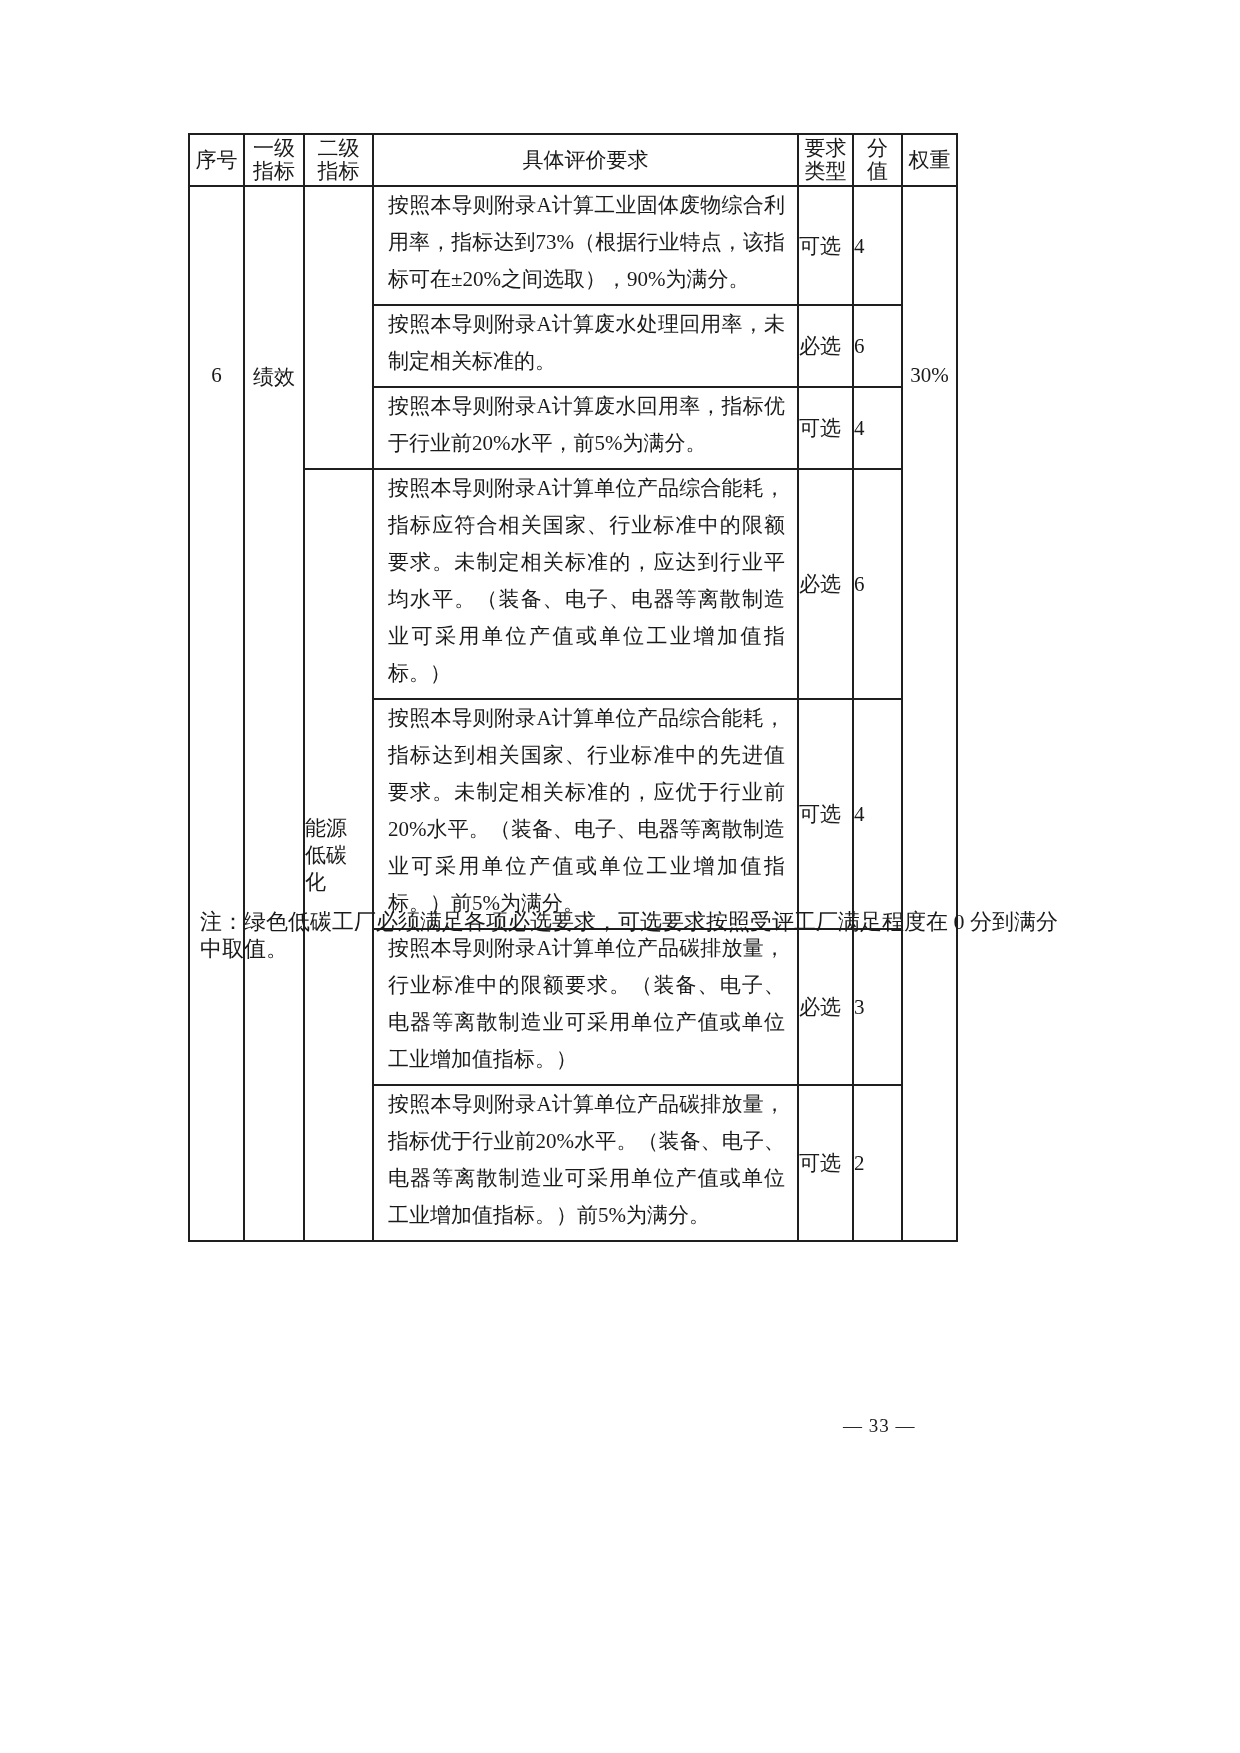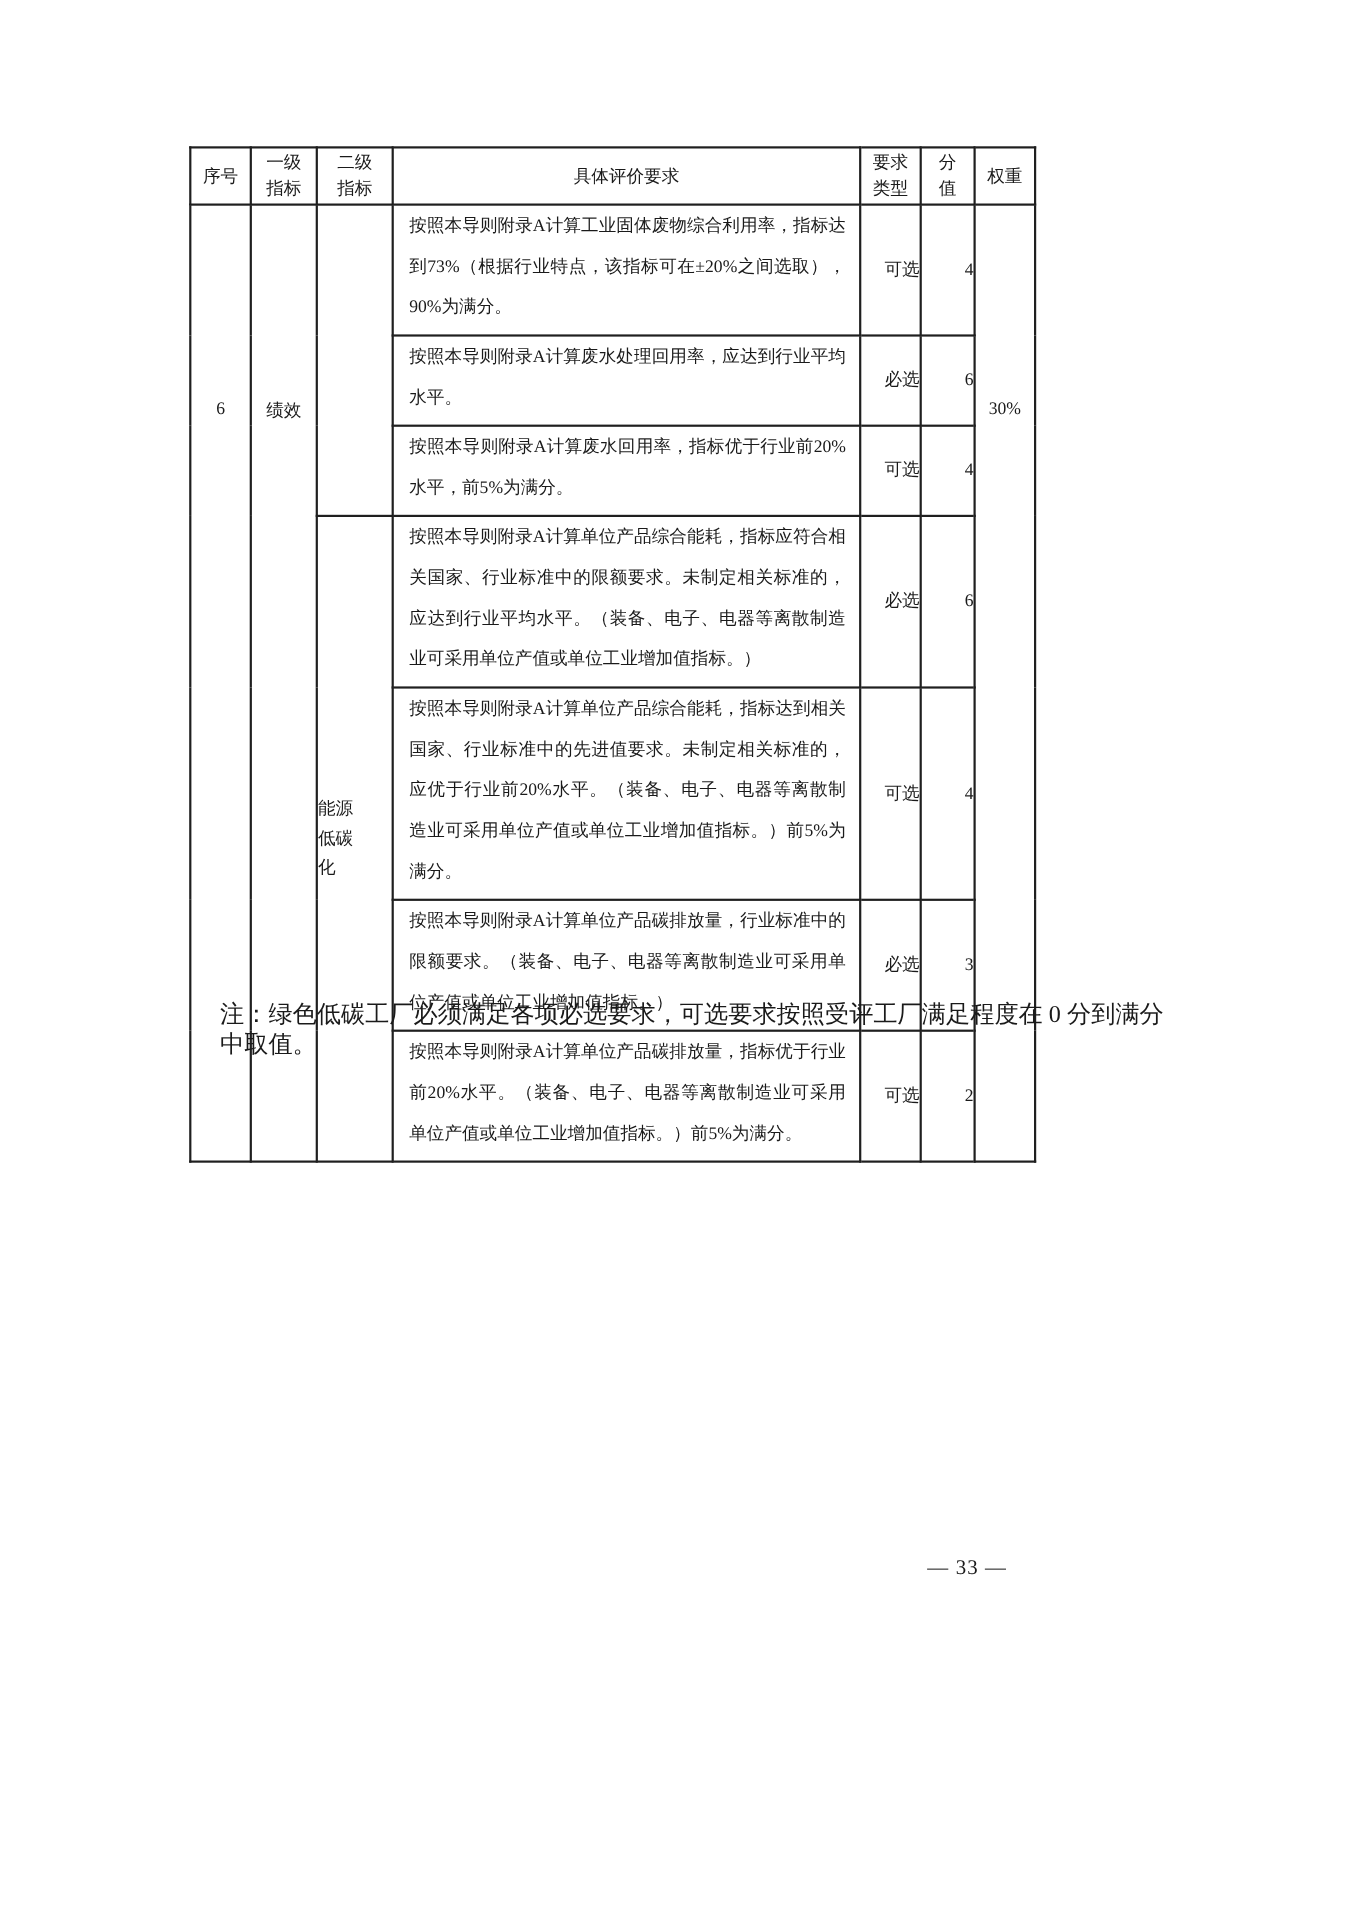--- a/index.html
+++ b/index.html
@@ -7,46 +7,46 @@
   body {
     width: 1240px;
     height: 1753px;
     position: relative;
     font-family: "Liberation Serif", "DejaVu Serif", serif;
     color: #1a1a1a;
     -webkit-font-smoothing: antialiased;
   }
   .doc-table {
     position: absolute;
-    left: 172px;
+    left: 188px;
     top: 133px;
     width: 768px;
     border-collapse: collapse;
     table-layout: fixed;
-    font-size: 16px;
+    font-size: 21px;
   }
   .doc-table td, .doc-table th {
     border: 2px solid #1f1f1f;
     font-weight: normal;
     vertical-align: middle;
   }
   .doc-table th {
     text-align: center;
     white-space: pre-line;
     line-height: 23px;
     padding: 2px 0;
   }
   td.cell-req {
     text-align: justify;
     padding: 0 12px 6px 14px;
     line-height: 37px;
     vertical-align: middle;
   }
   td.cell-center {
-    text-align: right;
+    text-align: left;
     line-height: 26px;
   }
   td.cell-group {
     text-align: center;
     vertical-align: top;
     padding-top: 176px;
   }
   td.cell-level2 {
     white-space: pre-line;
     line-height: 27px;
@@ -102,21 +102,21 @@
     <td class="cell-group" rowspan="7">6</td>
     <td class="cell-group" rowspan="7">绩效</td>
     <td class="cell-level2" rowspan="3"></td>
     <td class="cell-req">按照本导则附录A计算工业固体废物综合利用率，指标达到73%（根据行业特点，该指标可在±20%之间选取），90%为满分。</td>
     <td class="cell-center">可选</td>
     <td class="cell-center">4</td>
     <td class="cell-group" rowspan="7">30%</td>
   </tr>
 
   <tr style="height:60px">
-    <td class="cell-req">按照本导则附录A计算废水处理回用率，应达到行业平均水平。</td>
+    <td class="cell-req">按照本导则附录A计算废水处理回用率，未制定相关标准的。</td>
     <td class="cell-center">必选</td>
     <td class="cell-center">6</td>
   </tr>
 
   <tr style="height:63px">
     <td class="cell-req">按照本导则附录A计算废水回用率，指标优于行业前20%水平，前5%为满分。</td>
     <td class="cell-center">可选</td>
     <td class="cell-center">4</td>
   </tr>
 

